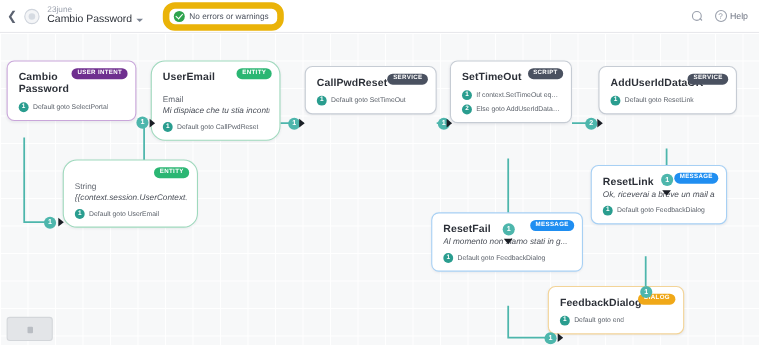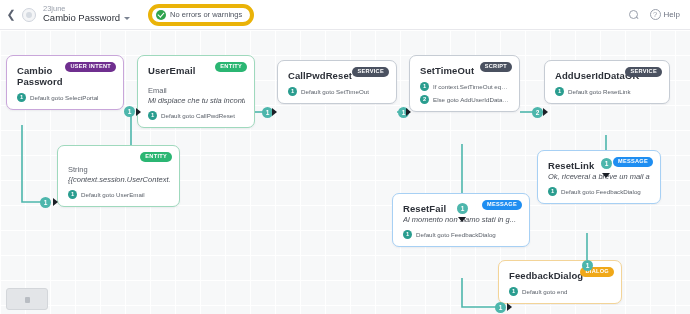--- a/index.html
+++ b/index.html
@@ -44,21 +44,21 @@
   .hdr-caret {
     width: 0; height: 0;
     border-left: 3px solid transparent;
     border-right: 3px solid transparent;
     border-top: 3.5px solid #7b8392;
     cursor: pointer;
   }
   .hdr-status {
     display: flex; align-items: center; gap: 4px;
     margin-left: 18px;
-    border: 4px solid #eab308; border-radius: 11px;
+    border: 6px solid #eab308; border-radius: 11px;
     padding: 2px 8px 2px 4px;
     background: #fff;
   }
   .check-icon {
     width: 10px; height: 10px; border-radius: 50%;
     background: #2ea34d; position: relative; flex: none;
   }
   .check-icon::after {
     content: ""; position: absolute;
     left: 2.8px; top: 1.8px;
@@ -151,21 +151,21 @@
     font-size: 5.8px; line-height: 9px; text-align: center;
     font-weight: 700; flex: none;
   }
   .port-text {
     font-size: 6.2px; color: #5a6069;
     white-space: nowrap; overflow: hidden; text-overflow: ellipsis;
   }
 
   
   .node.n-intent  { border-color: #c9a6da; }
-  .node.n-entity  { border-color: #9fd9bd; }
+  .node.n-entity  { border-color: #9fd9bd; border-radius: 13px; }
   .node.n-service { border-color: #c6ccd4; }
   .node.n-message { border-color: #a7d0f4; }
   .node.n-dialog  { border-color: #f3d498; }
 
   
   .conn {
     position: absolute;
     width: 11px; height: 11px; border-radius: 50%;
     background: #4db6ac; color: #fff;
     font-size: 6.5px; line-height: 11px; text-align: center;

